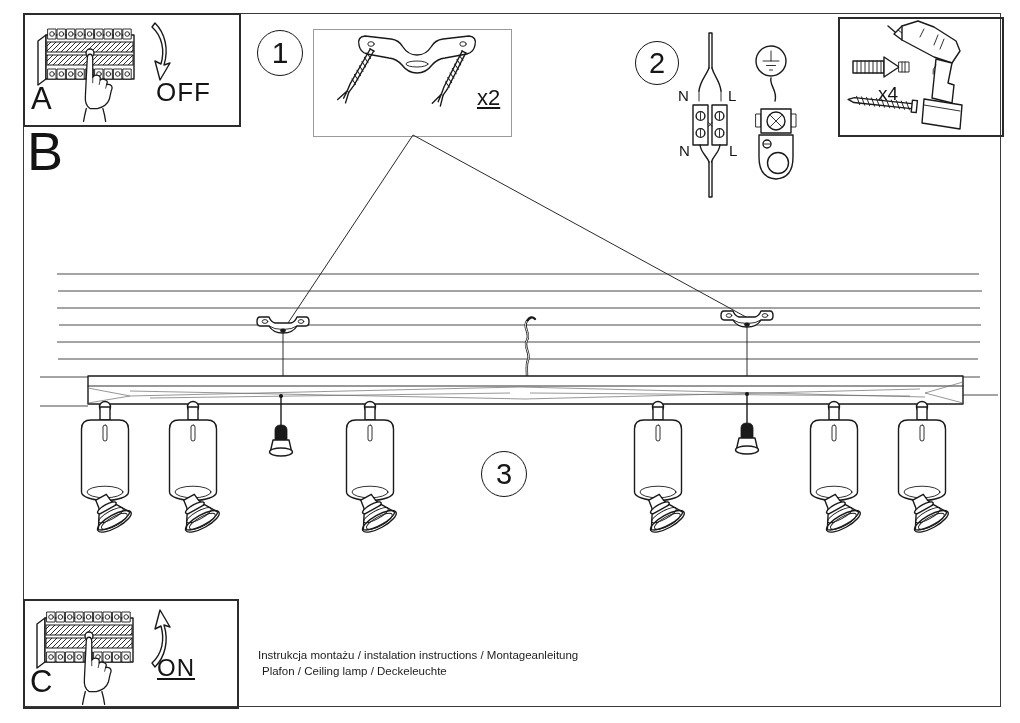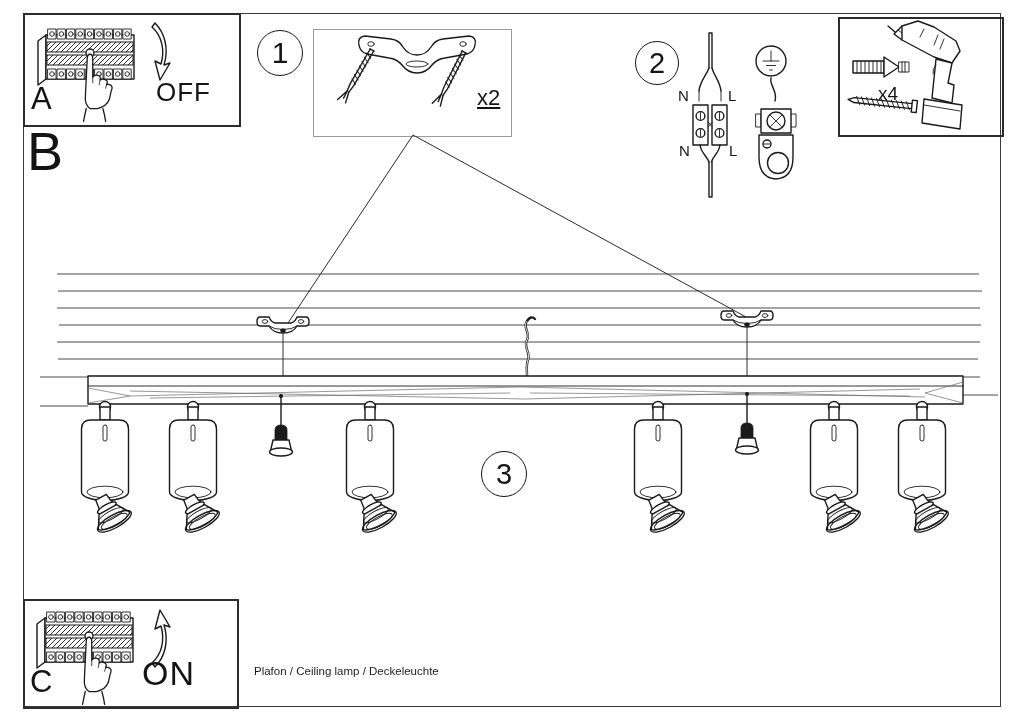--- a/index.html
+++ b/index.html
@@ -294,17 +294,18 @@
   <div class="frame" style="left:23px;top:599px;width:212px;height:106px;border:2px solid #2c2c2c;"></div>
   <svg class="abs" style="left:23px;top:599px;" width="212" height="106" viewBox="0 0 212 106">
     <g>
         <use href="#panel" transform="translate(12,11)"></use>
       </g>
     <g>
         <use href="#arrowD" transform="translate(128,68) scale(1,-1)"></use>
       </g>
   </svg>
   <div class="lbl" style="left:30px;top:666px;font-size:31px;">C</div>
-  <div class="lbl" style="left:142px;top:656px;font-size:34px;letter-spacing:1px;">ON</div>
-
-  <div class="lbl" style="left:254px;top:666px;font-size:11.5px;color:#1c1c1c;">Plafon / Ceiling lamp / Deckeleuchte</div>
+  <div class="lbl" style="left:157px;top:656px;font-size:24px;letter-spacing:1px;text-decoration:underline;">ON</div>
+
+  <div class="lbl" style="left:258px;top:650px;font-size:11.5px;color:#1c1c1c;">Instrukcja montażu / instalation instructions / Montageanleitung</div>
+  <div class="lbl" style="left:262px;top:666px;font-size:11.5px;color:#1c1c1c;">Plafon / Ceiling lamp / Deckeleuchte</div>
 
 </div>
 
 </body></html>

